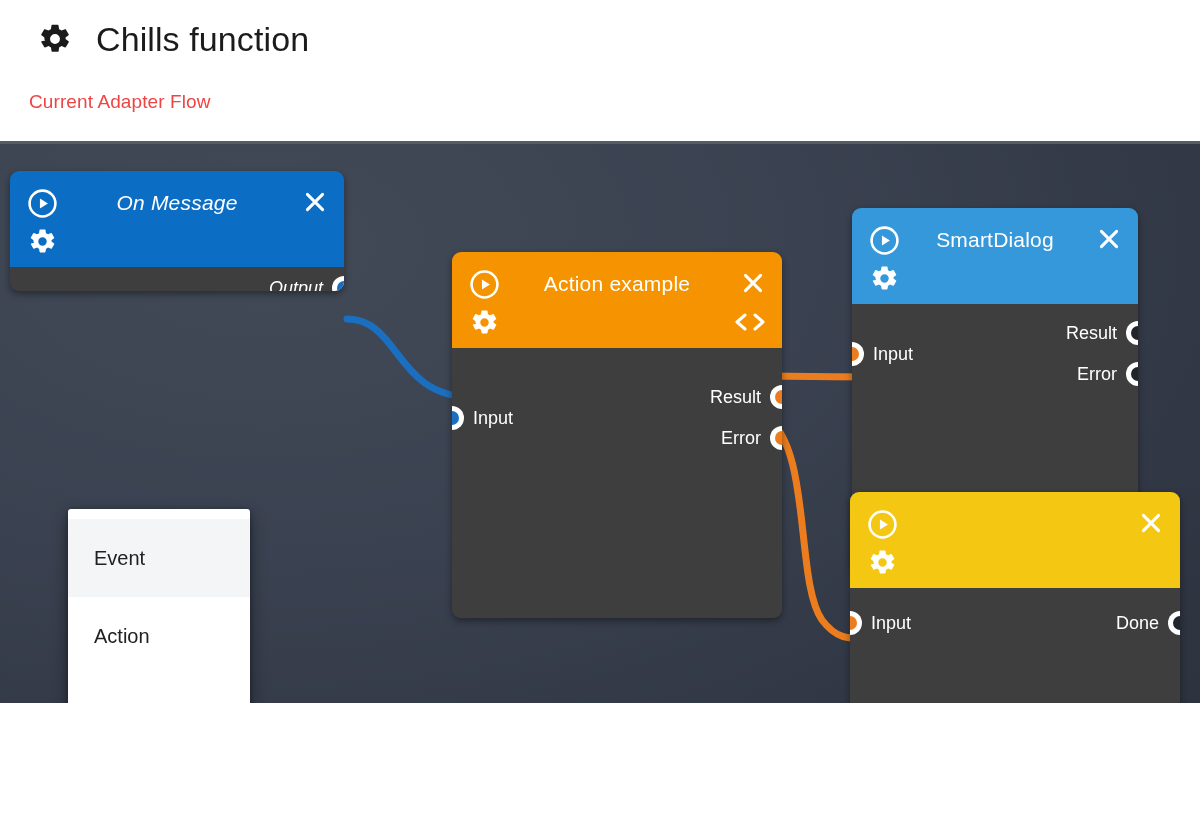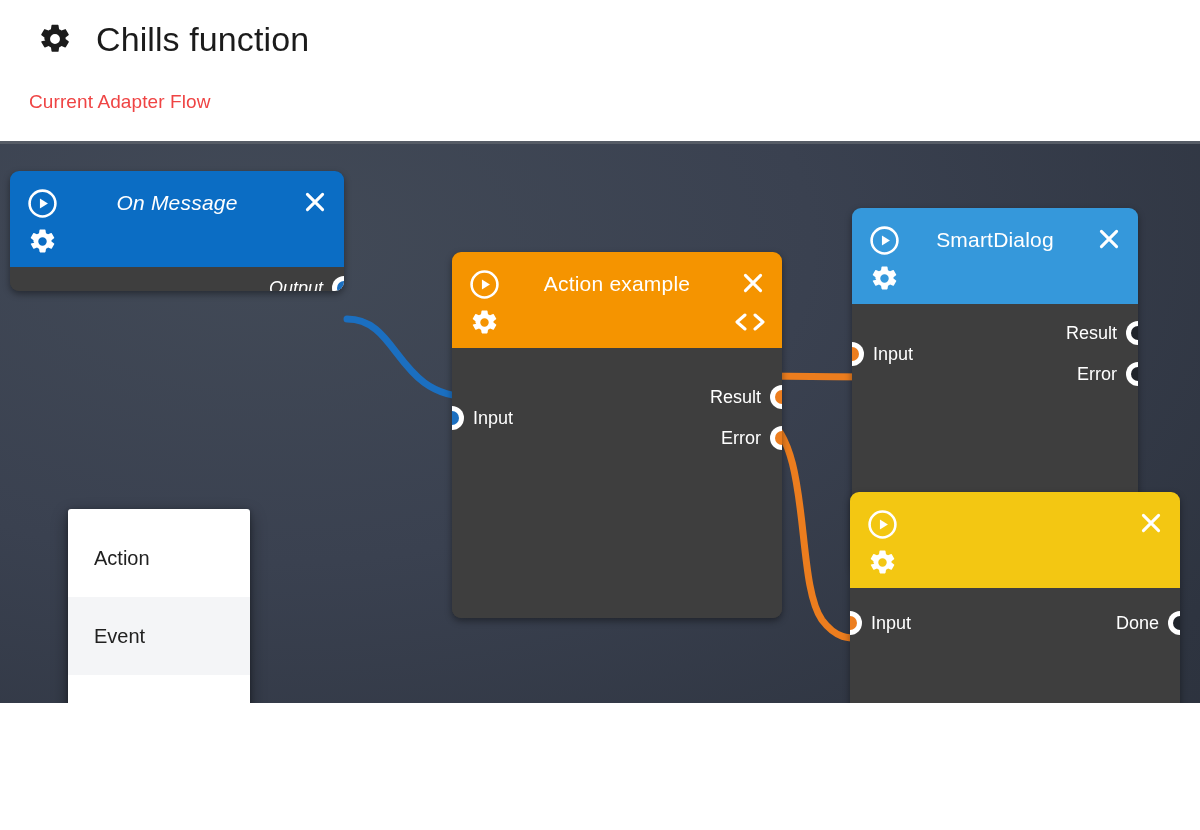--- a/index.html
+++ b/index.html
@@ -322,25 +322,25 @@
         <span class="port-label">Input</span>
       </div>
       <div class="port-row out" style="top:22px;">
         <span class="port-dot"></span>
         <span class="port-label">Done</span>
       </div>
     </div>
   </div>
 
   <div id="context-menu">
+    <div class="menu-item active">
+      <span>Event</span>
+    </div>
     <div class="menu-item">
       <span>Action</span>
     </div>
-    <div class="menu-item active">
-      <span>Event</span>
-    </div>
     <div class="menu-item">
       <span>Tools</span>
 
     </div>
   </div>
 
 </div>
 
 </body></html>

